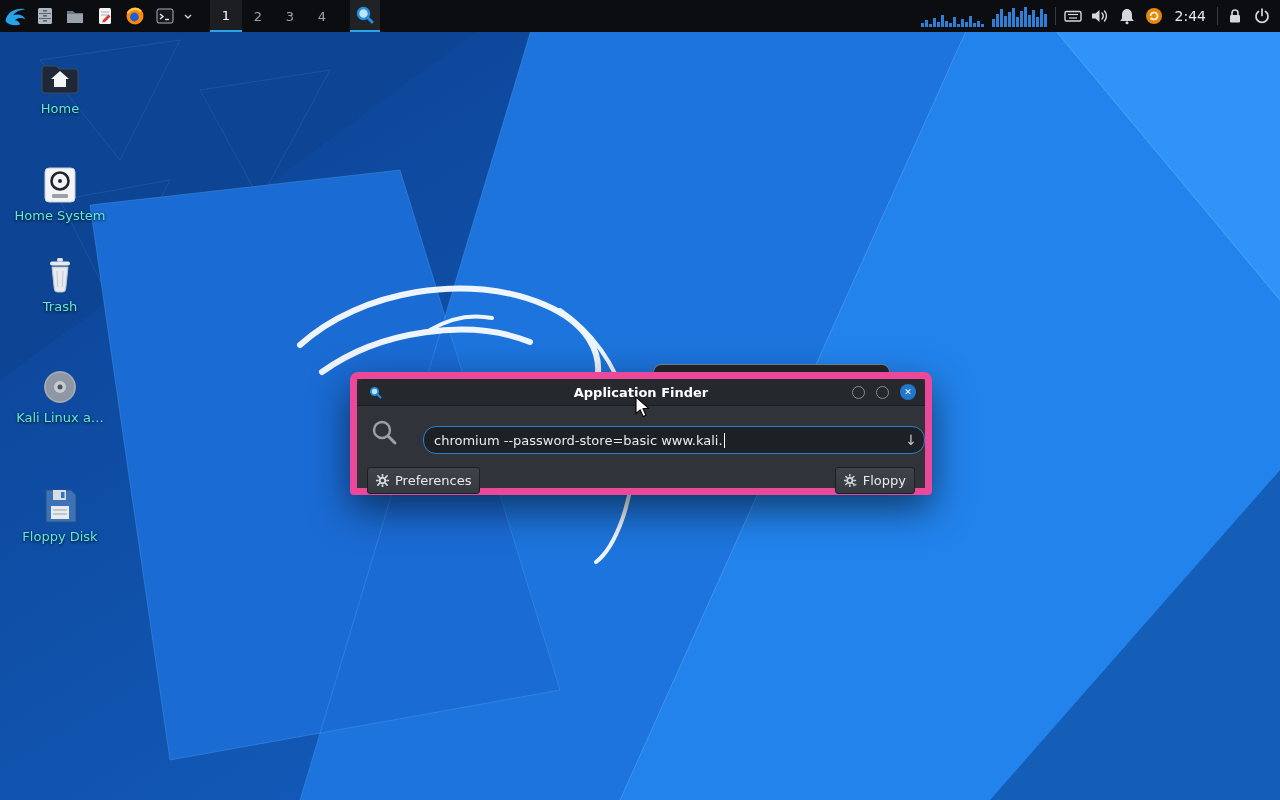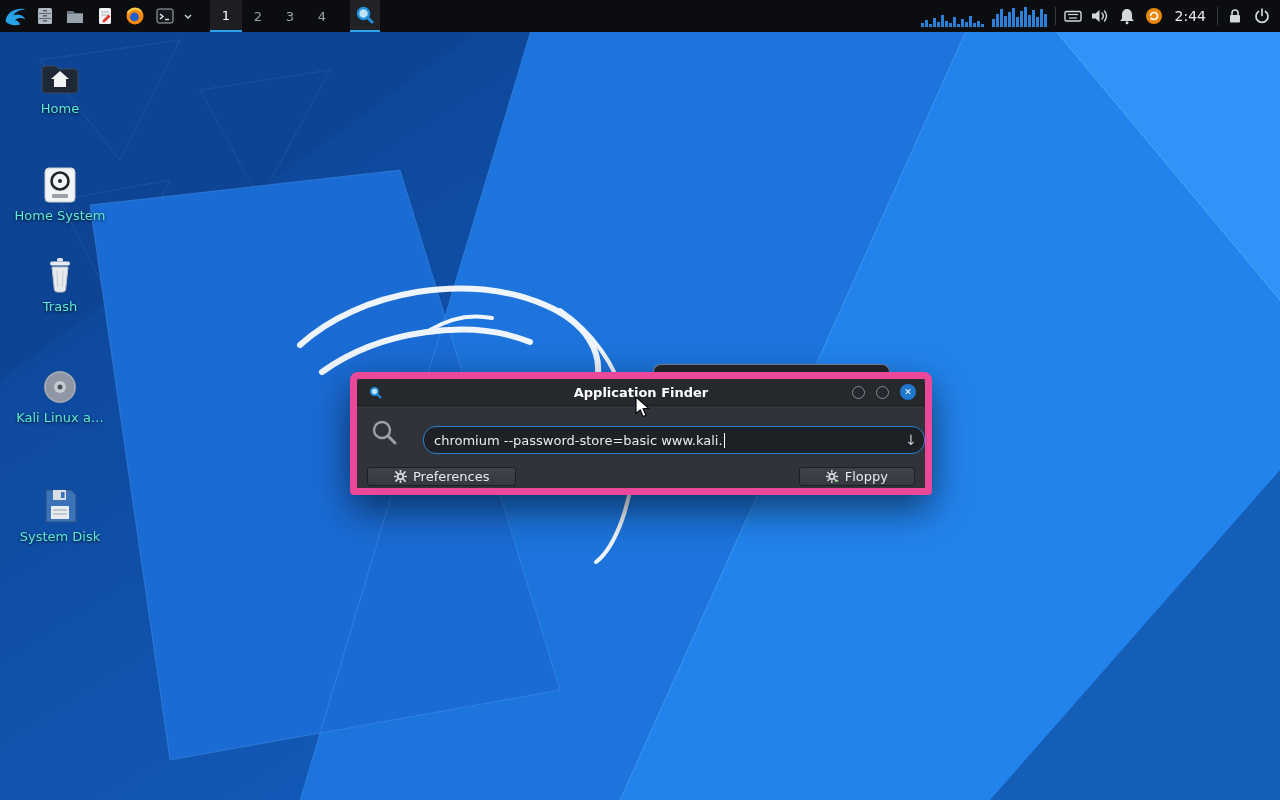--- a/index.html
+++ b/index.html
@@ -58,21 +58,21 @@
     background:#1d2126;border:1px solid #2f7fd0;border-radius:13px;
     display:flex;align-items:center;box-sizing:border-box;cursor:text;}
   .combo-text{color:#e9ebee;font-size:13px;margin-left:10px;white-space:pre;}
   .caret{width:1px;height:15px;background:#ffffff;margin-left:1px;}
   .combo-arrow{margin-left:auto;width:26px;height:100%;display:flex;align-items:center;
     justify-content:center;color:#c9ced4;font-size:14px;cursor:pointer;}
   .btnrow{position:absolute;left:10px;right:10px;top:88px;height:27px;
     display:flex;justify-content:space-between;}
   .gbtn{display:flex;align-items:center;gap:6px;background:linear-gradient(#3e434a,#353a40);
     border:1px solid #1d2023;border-radius:3px;color:#e8eaed;font-size:13px;
-    padding:0 26px;height:19px;font-family:inherit;cursor:pointer;}
+    padding:0 8px;height:27px;font-family:inherit;cursor:pointer;}
 
   #cursor{position:absolute;left:634px;top:396px;z-index:99;}
 </style>
 </head>
 <body>
 
 <svg id="wallpaper" width="1280" height="800" viewBox="0 0 1280 800">
   <defs>
     <linearGradient id="bg" x1="0" y1="0" x2="1" y2="1">
       <stop offset="0" stop-color="#0b3f8e"></stop>
@@ -311,21 +311,21 @@
   <div class="dicon-img">
     <svg width="44" height="40">
       <path d="M8,4 h25 l5,5 v27 h-30 z" fill="#3c73b8" stroke="#2a527f"></path>
       <rect x="15" y="4" width="13" height="10" fill="#d9dee4"></rect>
       <rect x="23" y="6" width="3.5" height="6" fill="#3c73b8"></rect>
       <rect x="13" y="20" width="18" height="13" fill="#e8ecf0"></rect>
       <line x1="15" y1="24" x2="29" y2="24" stroke="#9aa1a8"></line>
       <line x1="15" y1="28" x2="29" y2="28" stroke="#9aa1a8"></line>
     </svg>
   </div>
-  <div class="dicon-label">System Disk</div>
+  <div class="dicon-label">Floppy Disk</div>
 </div>
 
 <div id="ghost"></div>
 
 <div id="finder">
   <div class="titlebar">
     <span class="win-icon">
       <svg width="13" height="13">
         <circle cx="5.5" cy="5.5" r="3.6" fill="#bfe2f7" stroke="#1f8fe0" stroke-width="1.8"></circle>
         <line x1="8.2" y1="8.2" x2="11.5" y2="11.5" stroke="#1f8fe0" stroke-width="2" stroke-linecap="round"></line>

